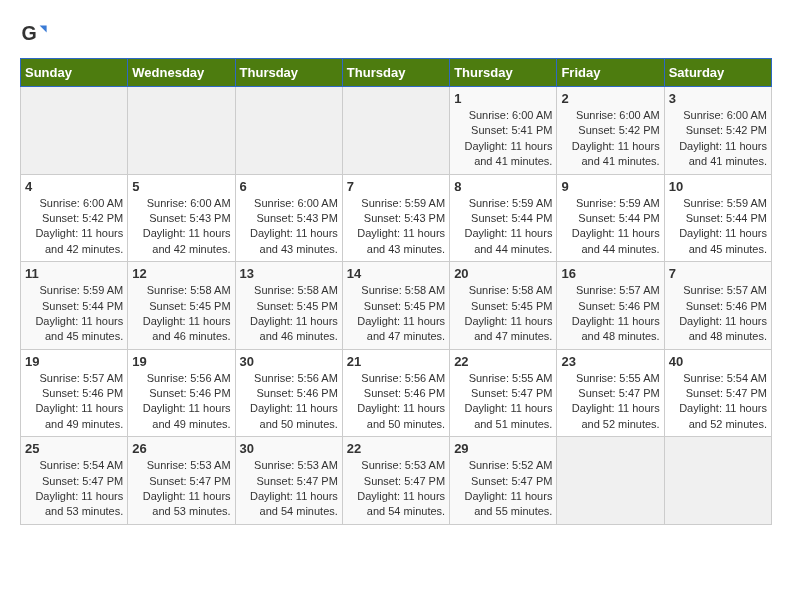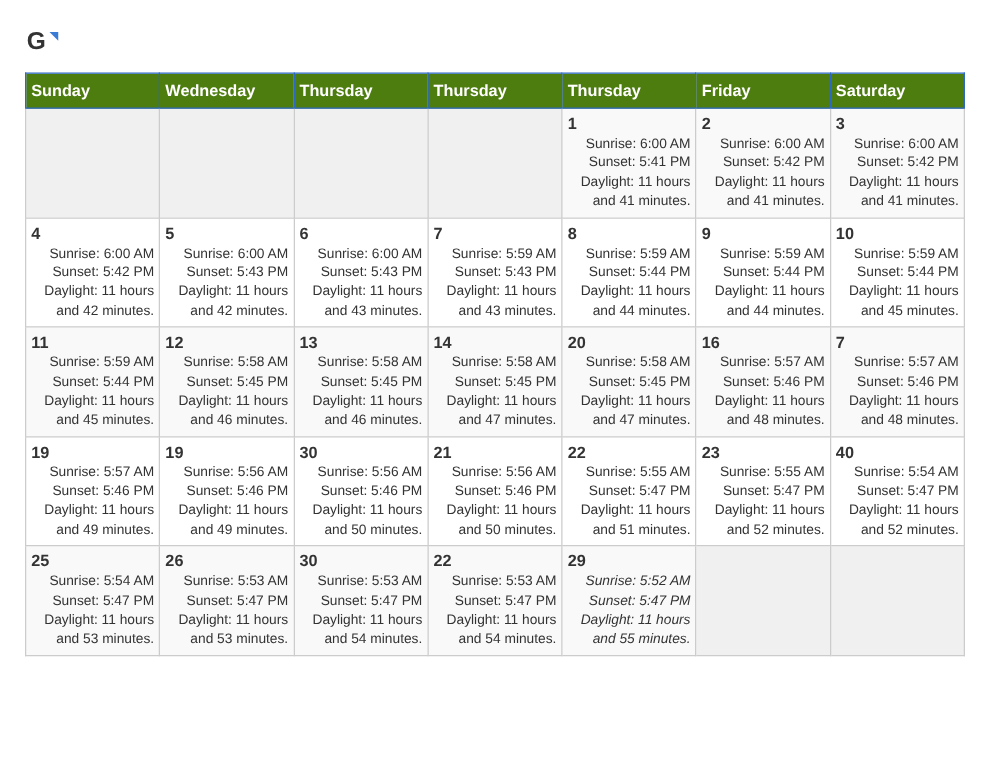--- a/index.html
+++ b/index.html
@@ -298,21 +298,21 @@
 Daylight: 11 hours and 54 minutes.</div>
         </td>
         <td>
           <span class="day-number">22</span>
           <div class="day-info" style="white-space: pre-line;">Sunrise: 5:53 AM
 Sunset: 5:47 PM
 Daylight: 11 hours and 54 minutes.</div>
         </td>
         <td>
           <span class="day-number">29</span>
-          <div class="day-info" style="white-space: pre-line; font-style: italic;">Sunrise: 5:52 AM
+          <div class="day-info" style="white-space: pre-line;">Sunrise: 5:52 AM
 Sunset: 5:47 PM
 Daylight: 11 hours and 55 minutes.</div>
         </td>
         <td class="empty-cell"></td>
         <td class="empty-cell"></td>
       </tr>
     </tbody>
 </table>
 
 </body></html>

